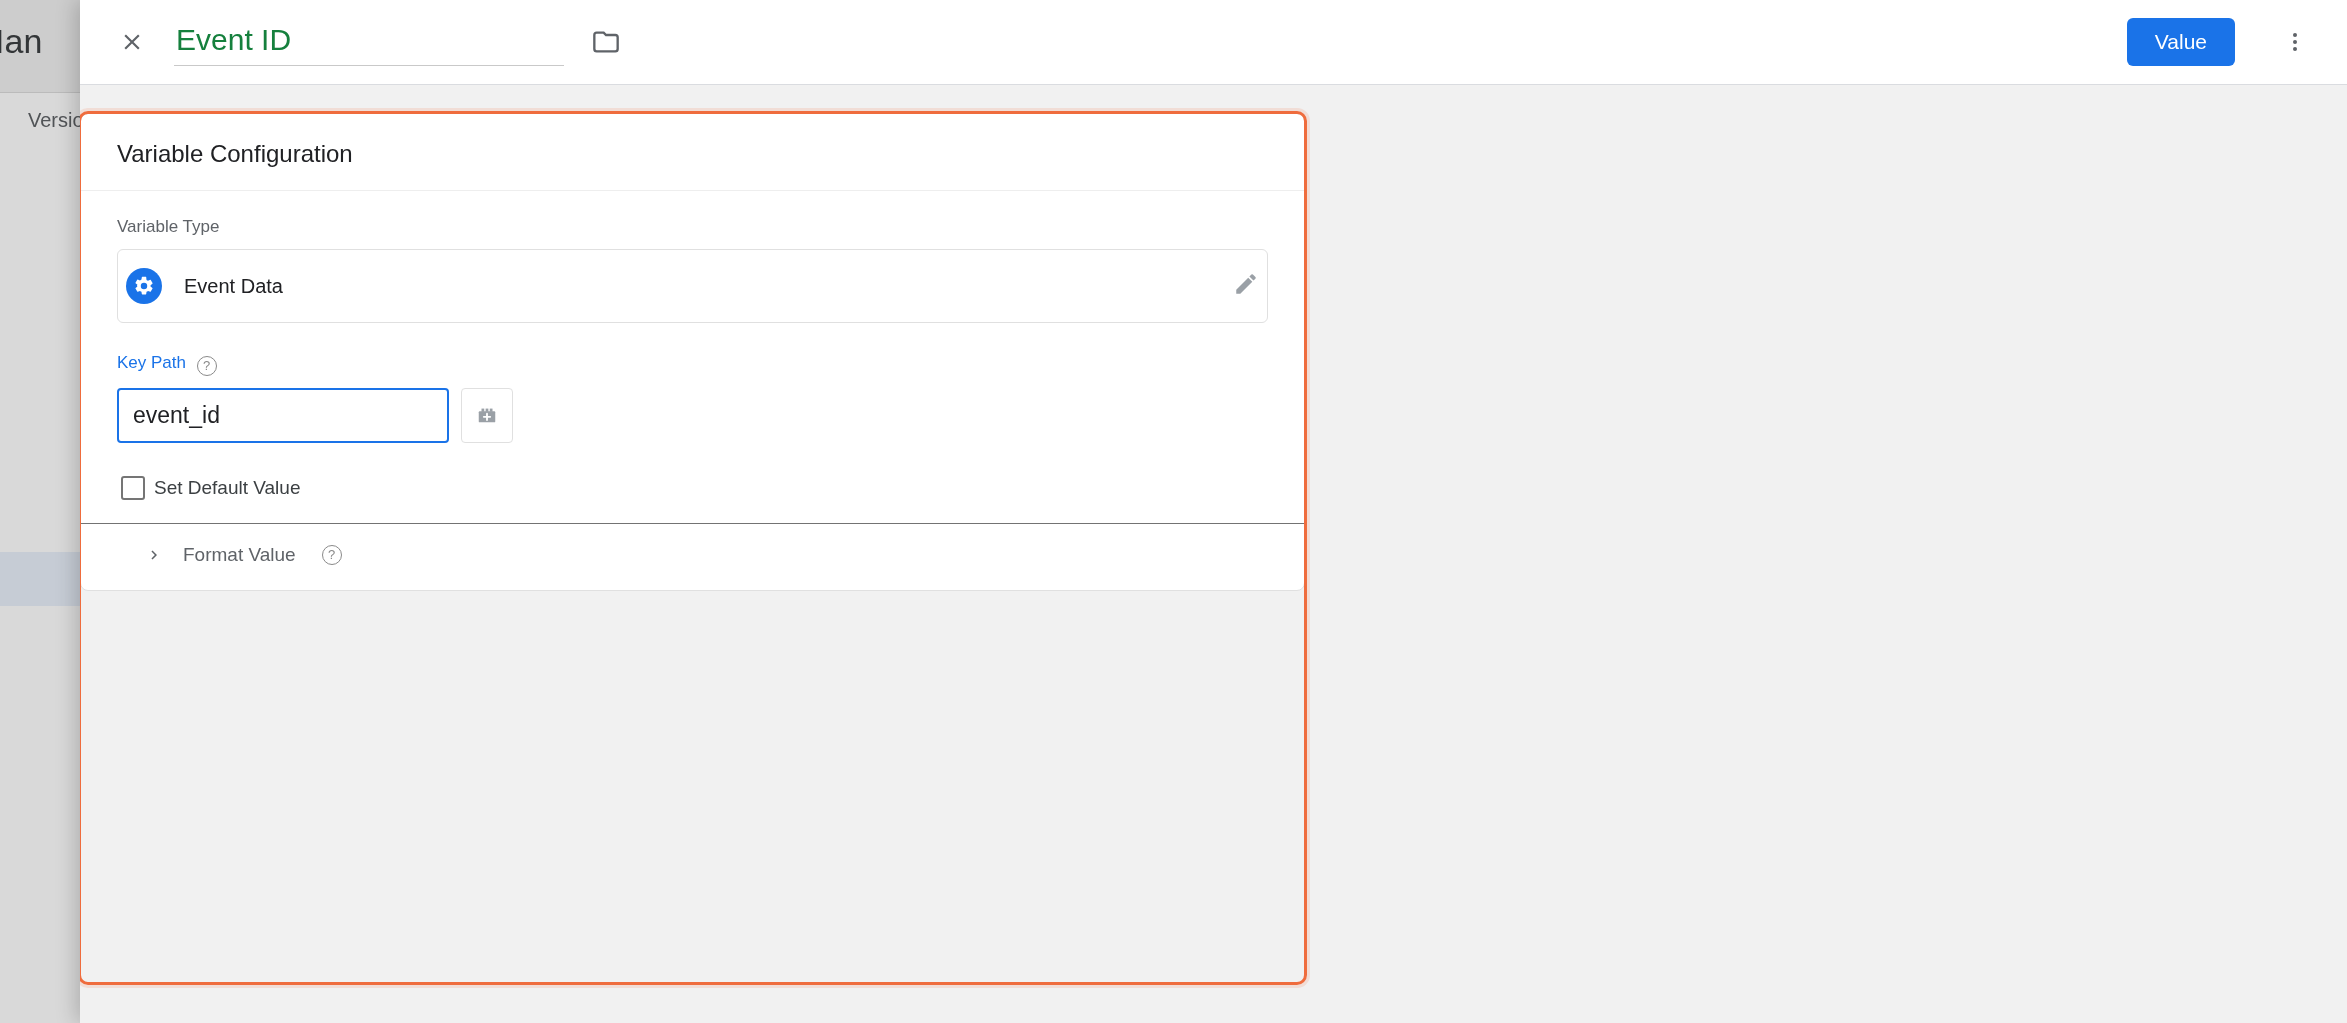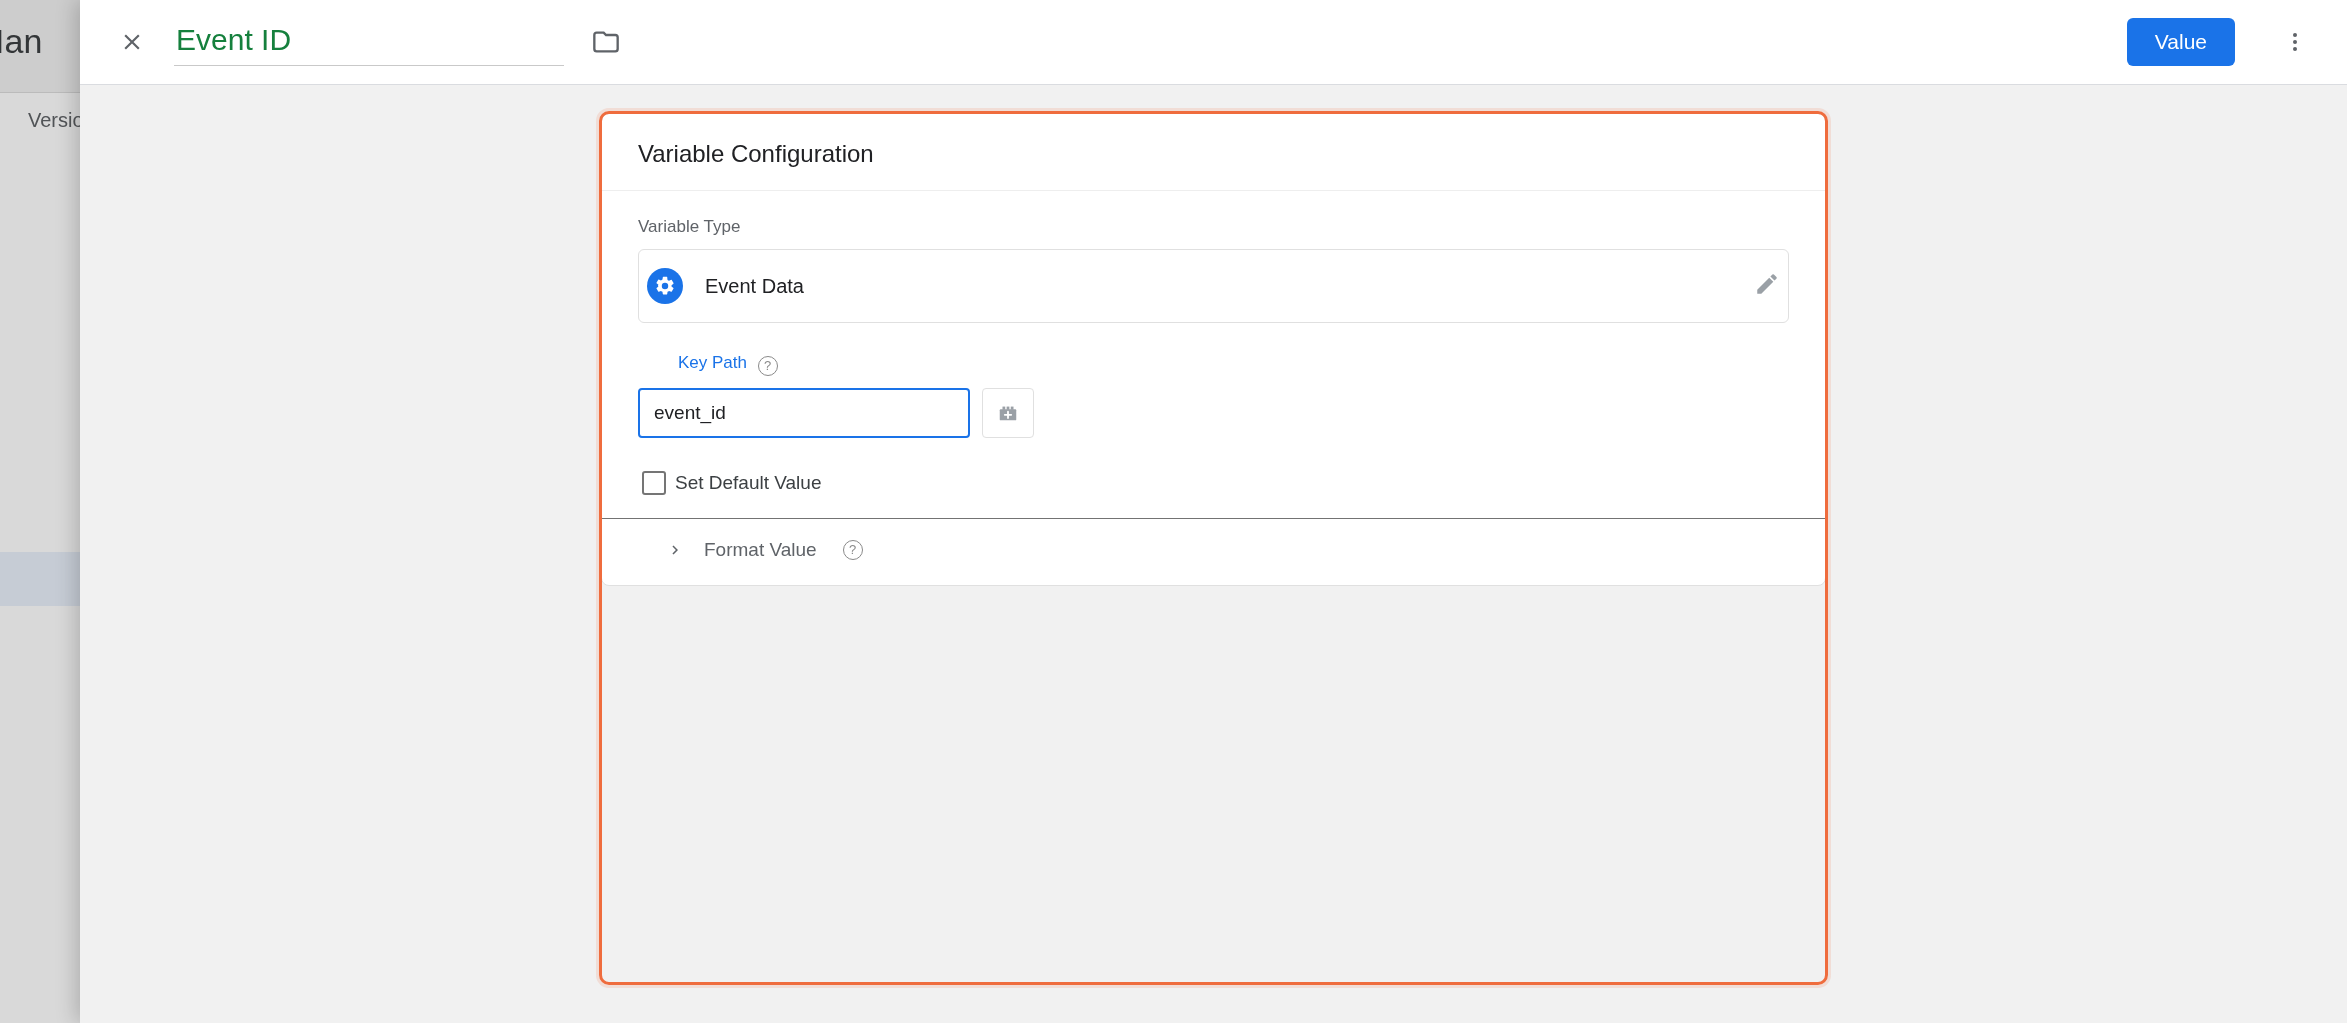--- a/index.html
+++ b/index.html
@@ -75,40 +75,40 @@
   .spacer{flex:1;}
   .save-btn{
     background:var(--blue-btn);color:#fff;border:none;cursor:pointer;
     font-size:21px;font-weight:500;padding:12px 28px;border-radius:6px;
     font-family:inherit;
   }
   .more-btn{margin-left:18px;}
 
   .modal-body{
     flex:1;background:#f1f1f1;overflow:auto;padding:28px 0 40px;
-    display:flex;justify-content:center;
+    display:flex;
   }
 
   .card-wrap{position:relative;width:1225px;}
   .highlight-ring{
     position:absolute;inset:-2px;border:3px solid var(--highlight);
     border-radius:10px;pointer-events:none;
     box-shadow:0 0 0 3px rgba(239,108,61,.15);
   }
   .card{
     background:#fff;border:1px solid var(--card-border);border-radius:8px;
     padding:0 0 18px;
   }
   .card h2{
     font-size:24px;font-weight:400;margin:0;padding:26px 36px 22px;
     border-bottom:1px solid #eee;color:#202124;
   }
   .section{padding:26px 36px 4px;}
   .small-label{font-size:17px;color:var(--muted);margin-bottom:12px;}
-  .small-label.blue{color:var(--blue);margin-left:40px;}
+  .small-label.blue{color:var(--blue);}
   .help{
     display:inline-flex;width:18px;height:18px;border:1.5px solid #8a8a8a;
     border-radius:50%;font-size:13px;align-items:center;justify-content:center;
     color:#8a8a8a;margin-left:6px;vertical-align:-2px;
   }
 
   .type-row{
     display:flex;align-items:center;border:1px solid var(--card-border);
     border-radius:6px;padding:18px 8px;gap:22px;cursor:pointer;
   }
@@ -116,21 +116,21 @@
     width:36px;height:36px;border-radius:50%;background:#1a73e8;
     display:flex;align-items:center;justify-content:center;color:#fff;
     position:relative;
   }
   .type-row .badge svg{width:22px;height:22px;}
   .type-row .name{font-size:20px;font-weight:500;color:#202124;}
   .type-row .edit{margin-left:auto;color:#9aa0a6;}
 
   .kp-row{display:flex;gap:12px;align-items:stretch;}
   .kp-input{
-    width:300px;font-size:19px;padding:12px 14px;border:2px solid var(--blue);
+    width:300px;font-size:23px;padding:12px 14px;border:2px solid var(--blue);
     border-radius:4px;outline:none;font-family:inherit;color:#202124;
   }
   .insert-btn{
     width:52px;border:1px solid var(--card-border);border-radius:4px;
     background:#fff;display:flex;align-items:center;justify-content:center;
     color:#9aa0a6;cursor:pointer;
   }
 
   .chk-row{
     display:flex;align-items:center;gap:6px;padding:26px 36px 20px;

